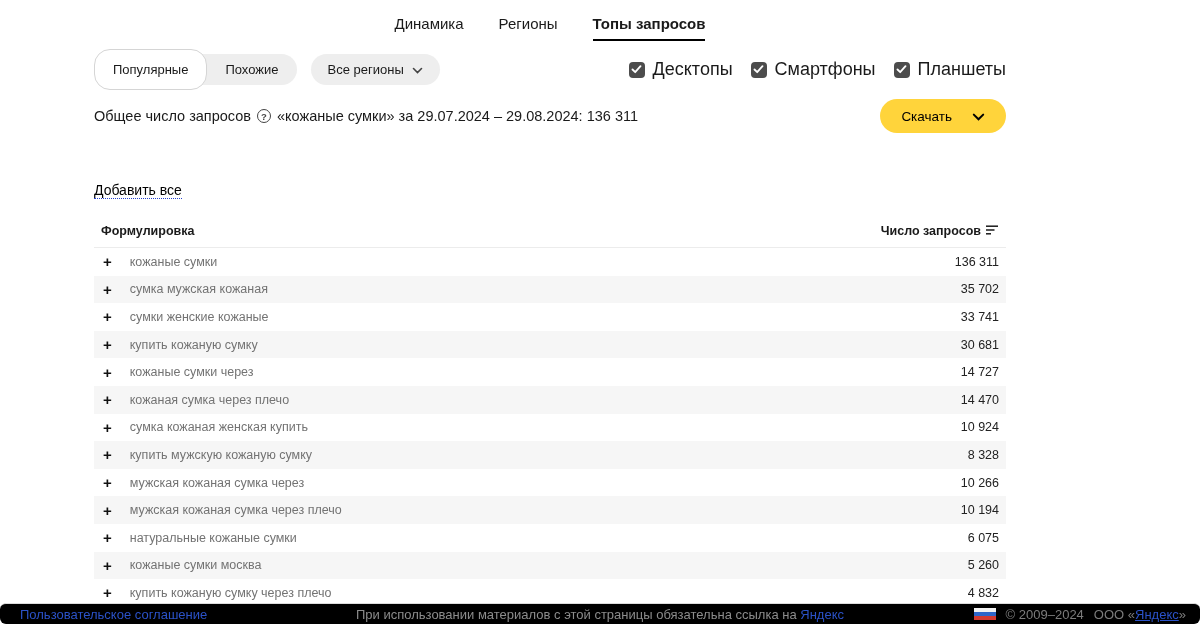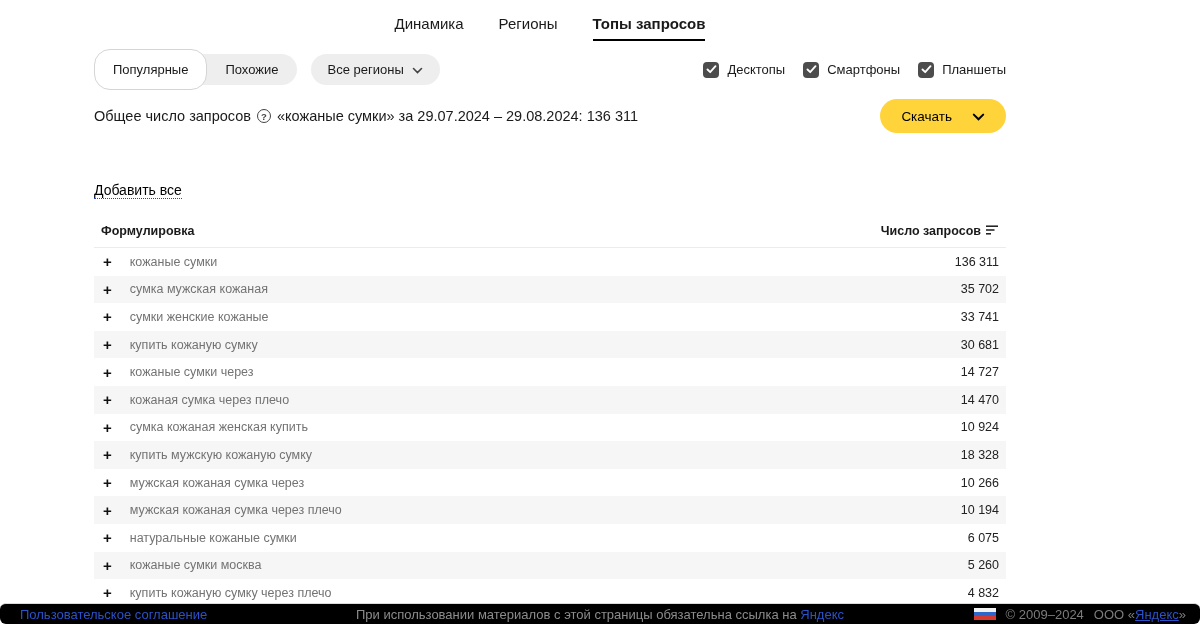--- a/index.html
+++ b/index.html
@@ -22,21 +22,21 @@
     border-radius:16px; cursor:pointer; color:#1a1a1a; }
   .seg-item.selected { background:#fff; border:1px solid #d5d5d5; }
   .pill-btn { display:flex; align-items:center; gap:8px; background:#eeeeee; border:none;
     border-radius:16px; height:31px; padding:0 17px; font-size:13px; cursor:pointer;
     font-family:inherit; color:#1a1a1a; }
   .chev { display:inline-block; }
   .filters-right { display:flex; align-items:center; gap:18px; }
   .cb-item { display:flex; align-items:center; gap:8px; cursor:pointer; }
   .cb-box { width:16px; height:16px; background:#4c4c4c; border-radius:4px;
     display:flex; align-items:center; justify-content:center; }
-  .cb-label { font-size:13px; }
+  .cb-label { font-size:18px; }
 
   
   .summary-row { margin-top:14px; display:flex; justify-content:space-between; align-items:center; }
   .summary { font-size:14.5px; display:flex; align-items:center; gap:6px; }
   .q-icon { width:14px; height:14px; border:1.4px solid #444; border-radius:50%;
     display:inline-flex; align-items:center; justify-content:center;
     font-size:9.5px; font-weight:700; color:#444; cursor:pointer; }
   .download-btn { display:flex; align-items:center; gap:20px; background:#ffd43b; border:none;
     border-radius:17px; height:34px; padding:0 21px; font-size:13.5px; cursor:pointer;
     font-family:inherit; color:#000; }
@@ -222,21 +222,21 @@
       <a class="phrase">сумка кожаная женская купить</a>
     </div>
     <span class="count">10 924</span>
   </div>
 
   <div class="trow alt">
     <div class="trow-left">
       <span class="plus">+</span>
       <a class="phrase">купить мужскую кожаную сумку</a>
     </div>
-    <span class="count">18 328</span>
+    <span class="count">8 328</span>
   </div>
 
   <div class="trow">
     <div class="trow-left">
       <span class="plus">+</span>
       <a class="phrase">мужская кожаная сумка через</a>
     </div>
     <span class="count">10 266</span>
   </div>
 

